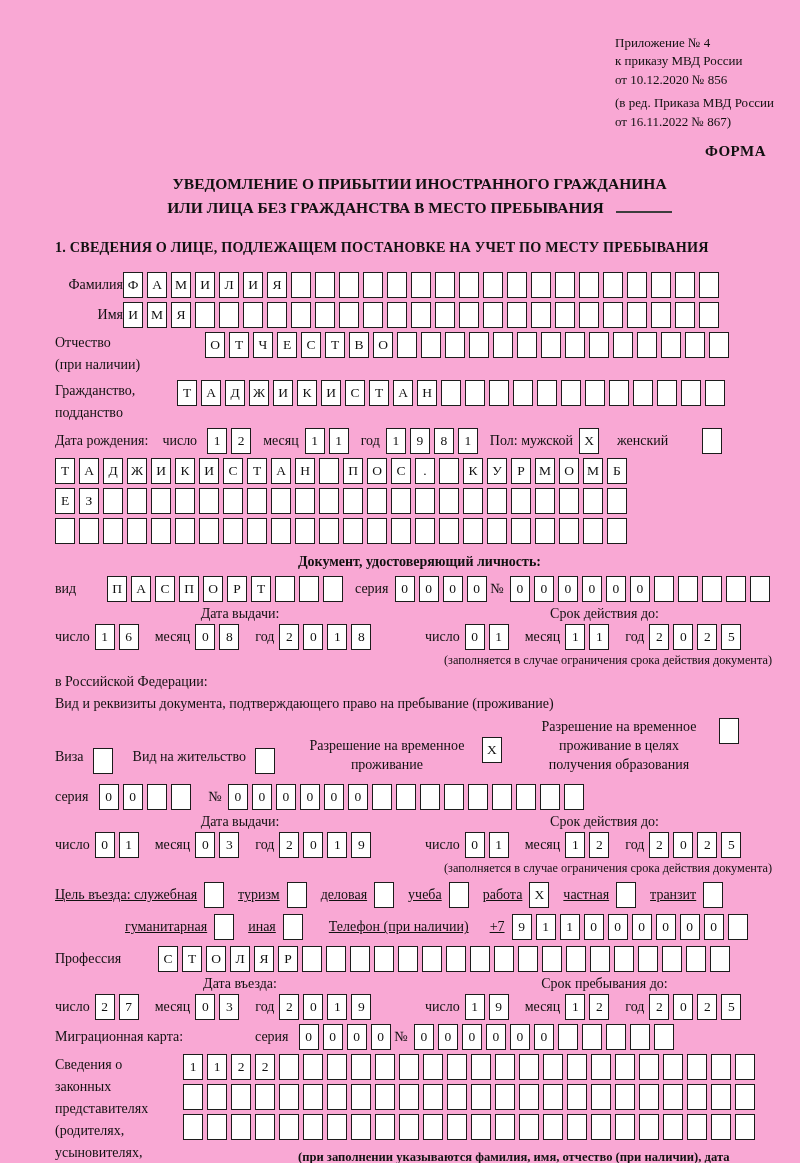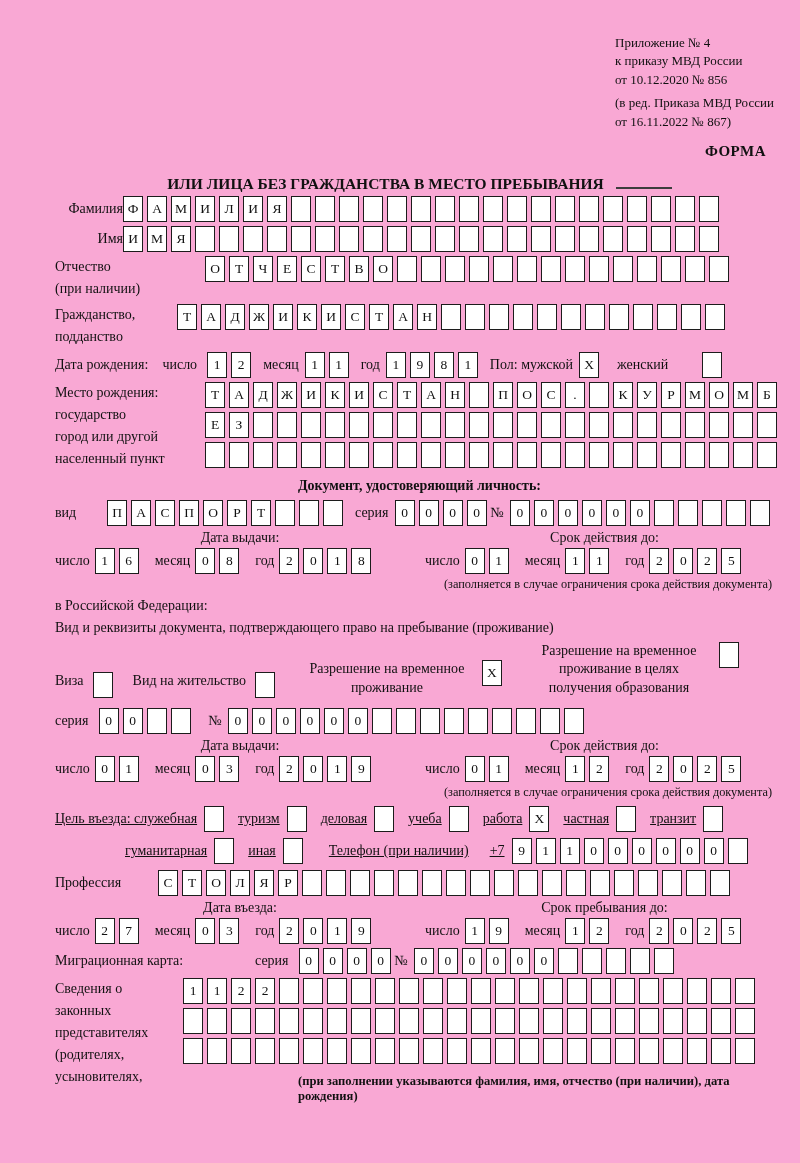--- a/index.html
+++ b/index.html
@@ -71,25 +71,27 @@
     <div>от 10.12.2020 № 856</div>
     <div class="grp2">
       <div>(в ред. Приказа МВД России</div>
       <div>от 16.11.2022 № 867)</div>
     </div>
   </div>
 
   <div class="form-word">ФОРМА</div>
 
   <div class="title">
+    <div>УВЕДОМЛЕНИЕ О ПРИБЫТИИ ИНОСТРАННОГО ГРАЖДАНИНА</div>
     <div>
       <span>ИЛИ ЛИЦА БЕЗ ГРАЖДАНСТВА В МЕСТО ПРЕБЫВАНИЯ</span><span class="uline"></span>
     </div>
   </div>
 
+  <div class="sec-head">1. СВЕДЕНИЯ О ЛИЦЕ, ПОДЛЕЖАЩЕМ ПОСТАНОВКЕ НА УЧЕТ ПО МЕСТУ ПРЕБЫВАНИЯ</div>
 
   <div class="row">
     <div class="lblcol w68">Фамилия</div>
     <div class="cells">
         <span class="cell">Ф</span>
         <span class="cell">А</span>
         <span class="cell">М</span>
         <span class="cell">И</span>
         <span class="cell">Л</span>
         <span class="cell">И</span>
@@ -232,26 +234,20 @@
     <span class="cells">
         <span class="cell">X</span>
       </span>
     <span class="lbl mr10 ml14">женский</span>
     <span class="cells ml24">
         <span class="cell"></span>
       </span>
   </div>
 
   <div class="row top" style="margin-top:3px;">
-    <div class="lblcol w150">
-      <div>Место рождения:</div>
-      <div>государство</div>
-      <div>город или другой</div>
-      <div>населенный пункт</div>
-    </div>
     <div class="stack">
       <div class="cells">
           <span class="cell">Т</span>
           <span class="cell">А</span>
           <span class="cell">Д</span>
           <span class="cell">Ж</span>
           <span class="cell">И</span>
           <span class="cell">К</span>
           <span class="cell">И</span>
           <span class="cell">С</span>

